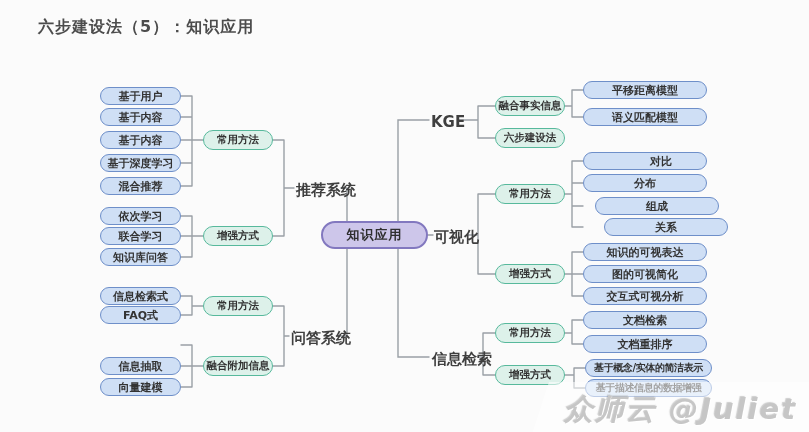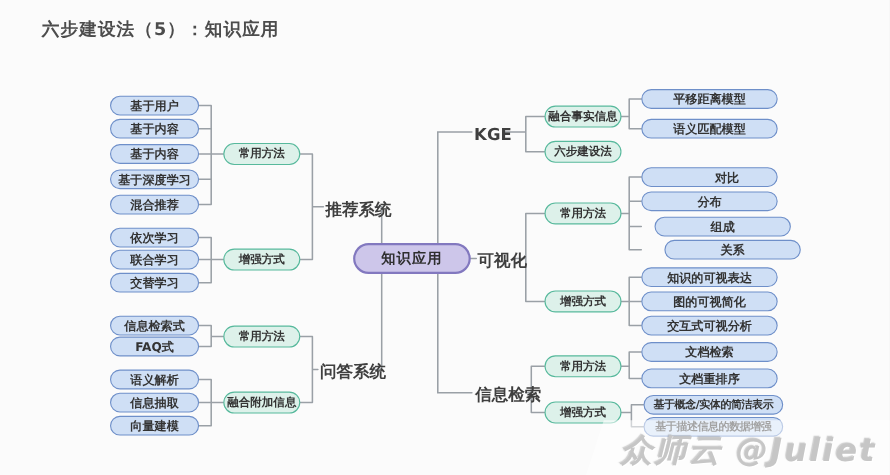--- a/index.html
+++ b/index.html
@@ -94,30 +94,29 @@
 
   <div class="node leaf" style="left:100px; top:87px;">基于用户</div>
   <div class="node leaf" style="left:100px; top:108px;">基于内容</div>
   <div class="node leaf" style="left:100px; top:131px;">基于内容</div>
   <div class="node leaf" style="left:100px; top:154px;">基于深度学习</div>
   <div class="node leaf" style="left:100px; top:177px;">混合推荐</div>
   <div class="node group" style="left:203px; top:130px;">常用方法</div>
 
   <div class="node leaf" style="left:100px; top:207px;">依次学习</div>
   <div class="node leaf" style="left:100px; top:227px;">联合学习</div>
-  <div class="node leaf" style="left:100px; top:248px;">交替学习</div>
+  <div class="node leaf" style="left:100px; top:248px;">知识库问答</div>
   <div class="node group" style="left:203px; top:226px;">增强方式</div>
 
   <div class="blabel" style="left:296px; top:181px;">推荐系统</div>
 
   <div class="node leaf" style="left:100px; top:287px;">信息检索式</div>
   <div class="node leaf" style="left:100px; top:306px;">FAQ式</div>
   <div class="node group" style="left:203px; top:296px;">常用方法</div>
 
-  <div class="node leaf" style="left:100px; top:336px;">语义解析</div>
   <div class="node leaf" style="left:100px; top:357px;">信息抽取</div>
   <div class="node leaf" style="left:100px; top:378px;">向量建模</div>
   <div class="node group" style="left:203px; top:356px;">融合附加信息</div>
 
   <div class="blabel" style="left:291px; top:329px;">问答系统</div>
 
   <div class="node root" style="left:321px; top:221px;">知识应用</div>
 
   <div class="blabel" style="left:431px; top:113px;">KGE</div>
   <div class="node group" style="left:495px; top:96px;">融合事实信息</div>

